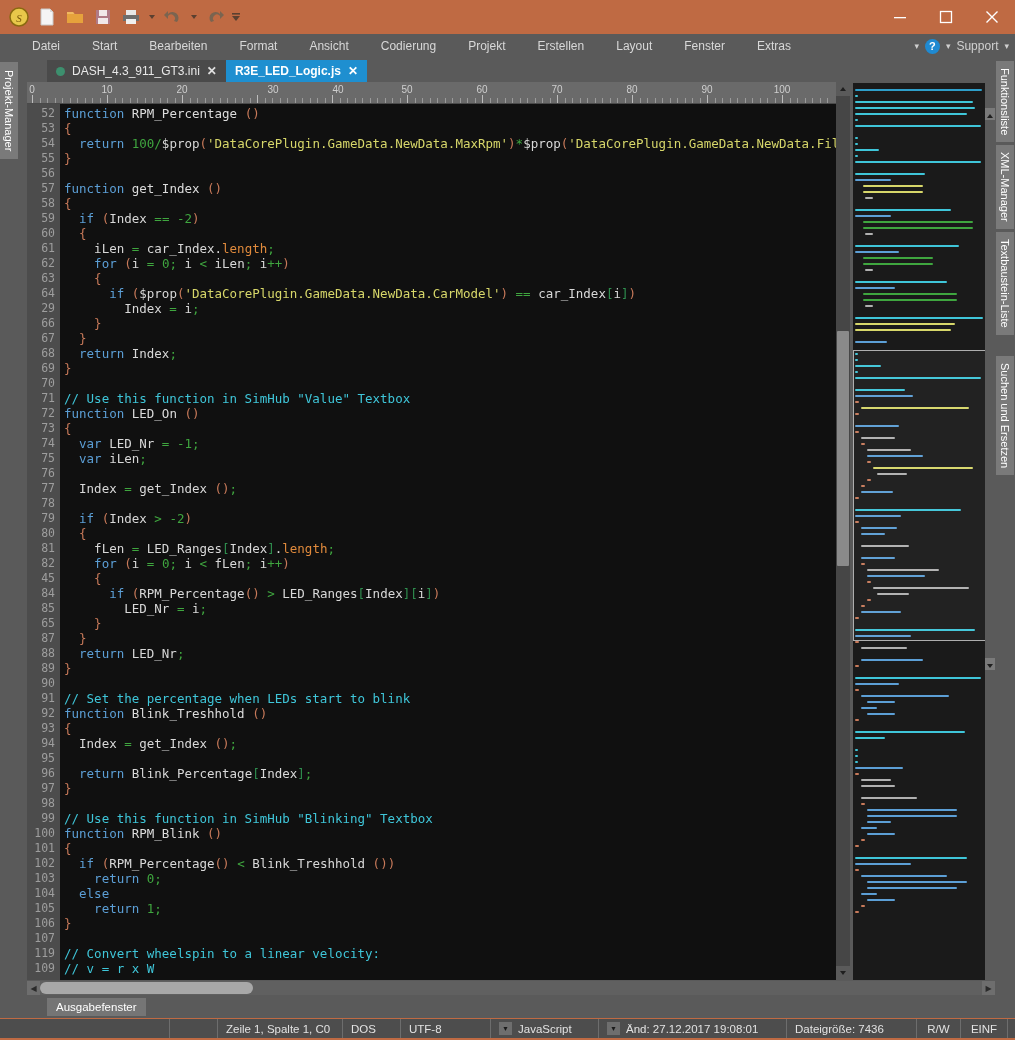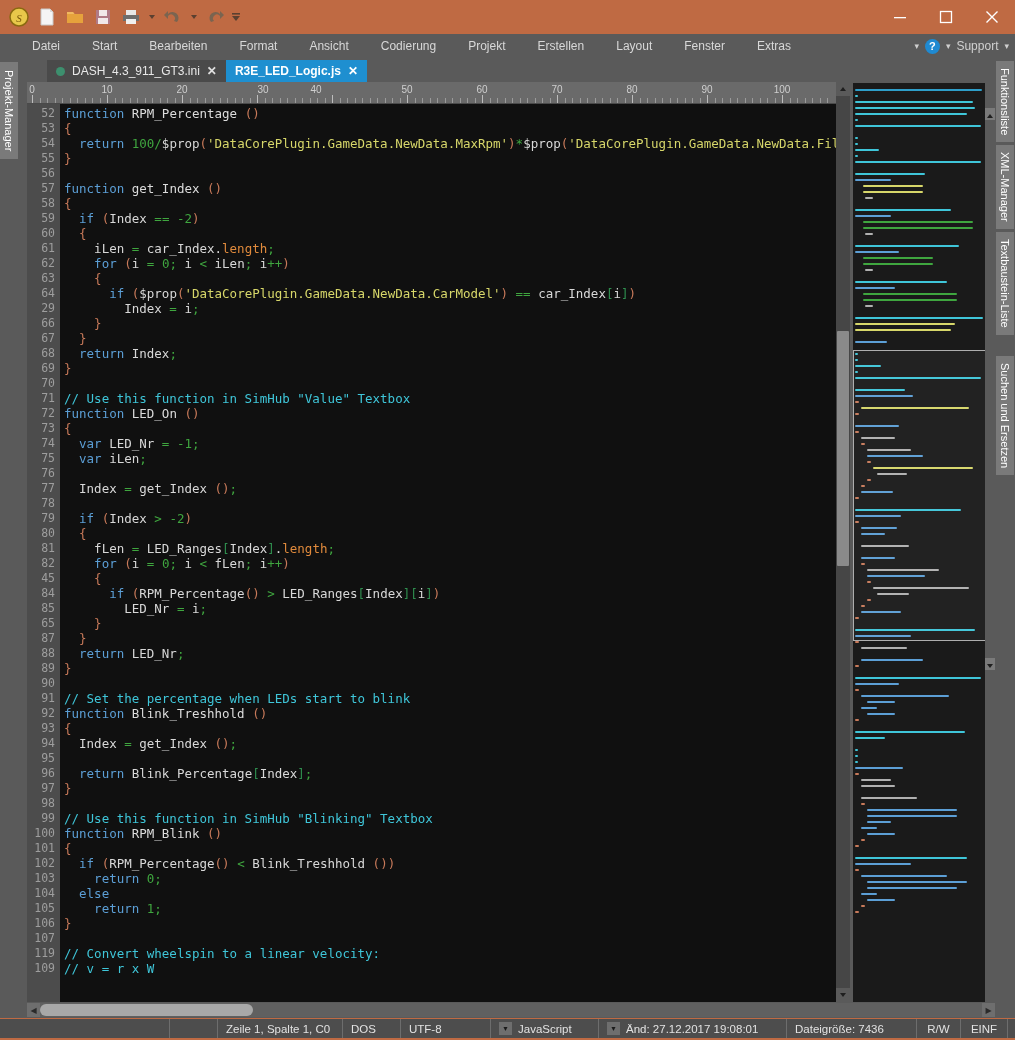--- a/index.html
+++ b/index.html
@@ -332,32 +332,32 @@
               <div class="tick" style="left: 162.5px;"></div>
               <div class="tick" style="left: 170px;"></div>
               <div class="tick" style="left: 177.5px;"></div>
               <div class="tick" style="left: 185px;"></div>
               <div class="tick" style="left: 192.5px;"></div>
               <div class="tick" style="left: 200px;"></div>
               <div class="tick" style="left: 207.5px;"></div>
               <div class="tick" style="left: 215px;"></div>
               <div class="tick" style="left: 222.5px;"></div>
               <div class="tick major" style="left: 230px;"></div>
-              <div class="num" style="left: 236px;">30</div>
+              <div class="num" style="left: 246px;">30</div>
               <div class="tick" style="left: 237.5px;"></div>
               <div class="tick" style="left: 245px;"></div>
               <div class="tick" style="left: 252.5px;"></div>
               <div class="tick" style="left: 260px;"></div>
               <div class="tick" style="left: 267.5px;"></div>
               <div class="tick" style="left: 275px;"></div>
               <div class="tick" style="left: 282.5px;"></div>
               <div class="tick" style="left: 290px;"></div>
               <div class="tick" style="left: 297.5px;"></div>
               <div class="tick major" style="left: 305px;"></div>
-              <div class="num" style="left: 289px; text-align: right;">40</div>
+              <div class="num" style="left: 311px; text-align: right;">40</div>
               <div class="tick" style="left: 312.5px;"></div>
               <div class="tick" style="left: 320px;"></div>
               <div class="tick" style="left: 327.5px;"></div>
               <div class="tick" style="left: 335px;"></div>
               <div class="tick" style="left: 342.5px;"></div>
               <div class="tick" style="left: 350px;"></div>
               <div class="tick" style="left: 357.5px;"></div>
               <div class="tick" style="left: 365px;"></div>
               <div class="tick" style="left: 372.5px;"></div>
               <div class="tick major" style="left: 380px;"></div>
@@ -643,20 +643,23 @@
       </div>
 
       <div class="hscrollrow">
         <div class="hs-btn">◀</div>
         <div class="hs-track">
           <div class="hs-thumb"></div>
         </div>
         <div class="hs-btn">▶</div>
       </div>
 
+      <div class="outputrow">
+        <div class="outtab">Ausgabefenster</div>
+      </div>
     </div>
 
     <div class="vdock-right">
       <div class="vtab">Funktionsliste</div>
       <div class="vtab">XML-Manager</div>
       <div class="vtab">Textbaustein-Liste</div>
       <div class="vtab gap">Suchen und Ersetzen</div>
     </div>
   </div>
 

